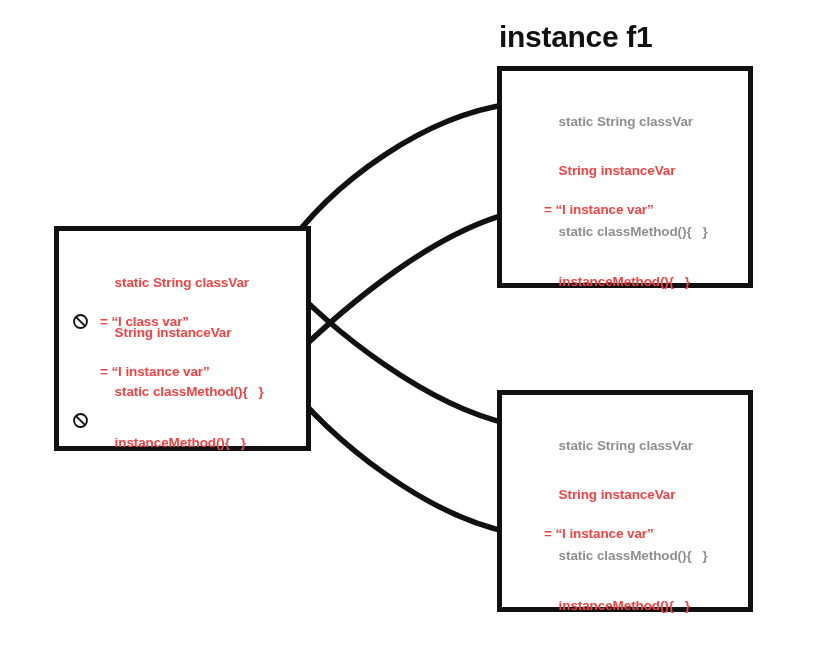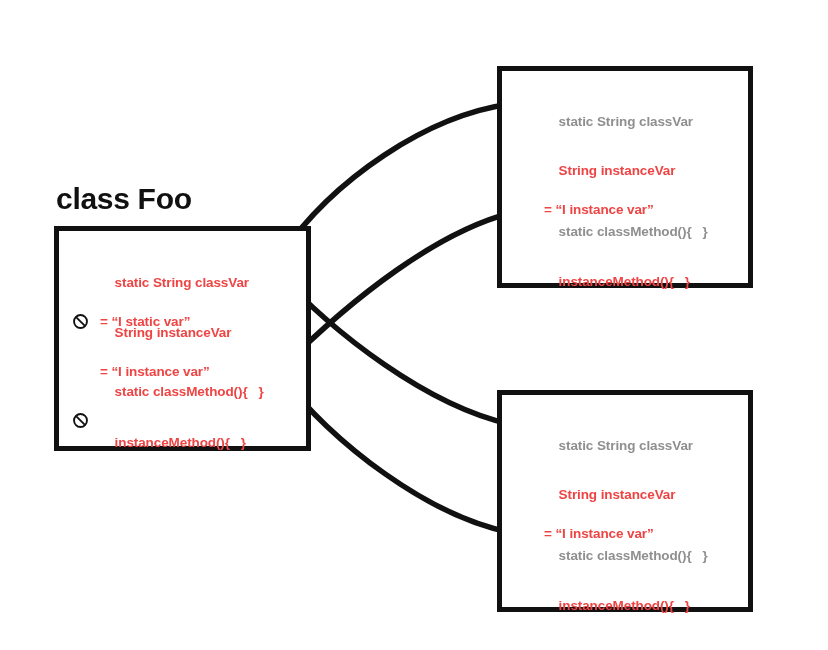--- a/index.html
+++ b/index.html
@@ -69,48 +69,48 @@
     <path d="M 519,211 C 440,228 350,300 282,368" fill="none" stroke="#111111" stroke-width="5.5" stroke-linecap="butt" marker-end="url(#ah)"></path>
 
     <path d="M 519,534 C 430,520 330,440 282,377" fill="none" stroke="#111111" stroke-width="5.5" stroke-linecap="butt" marker-end="url(#ah)"></path>
 
     <circle cx="521" cy="103" r="9" fill="#111111"></circle>
     <circle cx="521" cy="211" r="9" fill="#111111"></circle>
     <circle cx="521" cy="426" r="9" fill="#111111"></circle>
     <circle cx="521" cy="534" r="9" fill="#111111"></circle>
   </svg>
 
-  <div class="box-title" style="left:56px;top:182px;">class Foo</div>
 
   <div class="uml-box" style="left:54px;top:226px;width:257px;height:225px;"></div>
 
   <svg class="noicon" style="left:72px;top:313px;" viewBox="0 0 20 20">
     <circle cx="10" cy="10" r="7.6" fill="none" stroke="#111111" stroke-width="2.2"></circle>
     <line x1="4.8" y1="4.8" x2="15.2" y2="15.2" stroke="#111111" stroke-width="2.2"></line>
   </svg>
   <svg class="noicon" style="left:72px;top:412px;" viewBox="0 0 20 20">
     <circle cx="10" cy="10" r="7.6" fill="none" stroke="#111111" stroke-width="2.2"></circle>
     <line x1="4.8" y1="4.8" x2="15.2" y2="15.2" stroke="#111111" stroke-width="2.2"></line>
   </svg>
 
   <div class="member" style="left:100px;top:253px;">
     <span class="l1">static String classVar</span>
-    <span class="l2">= “I static var”</span>
+    <span class="l2">= “I class var”</span>
   </div>
   <div class="member" style="left:100px;top:303px;">
     <span class="l1">String instanceVar</span>
     <span class="l2">= “I instance var”</span>
   </div>
   <div class="member" style="left:100px;top:362px;">
     <span class="l1">static classMethod(){   }</span>
   </div>
   <div class="member" style="left:100px;top:413px;">
     <span class="l1">instanceMethod(){   }</span>
   </div>
 
+  <div class="box-title" style="left:499px;top:20px;">instance f1</div>
 
   <div class="uml-box" style="left:497px;top:66px;width:256px;height:222px;"></div>
 
   <div class="member muted" style="left:544px;top:92px;">
     <span class="l1">static String classVar</span>
   </div>
   <div class="member" style="left:544px;top:141px;">
     <span class="l1">String instanceVar</span>
     <span class="l2">= “I instance var”</span>
   </div>

